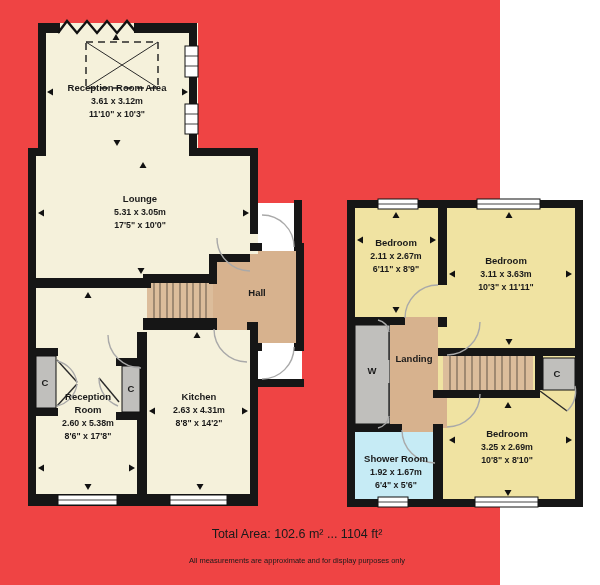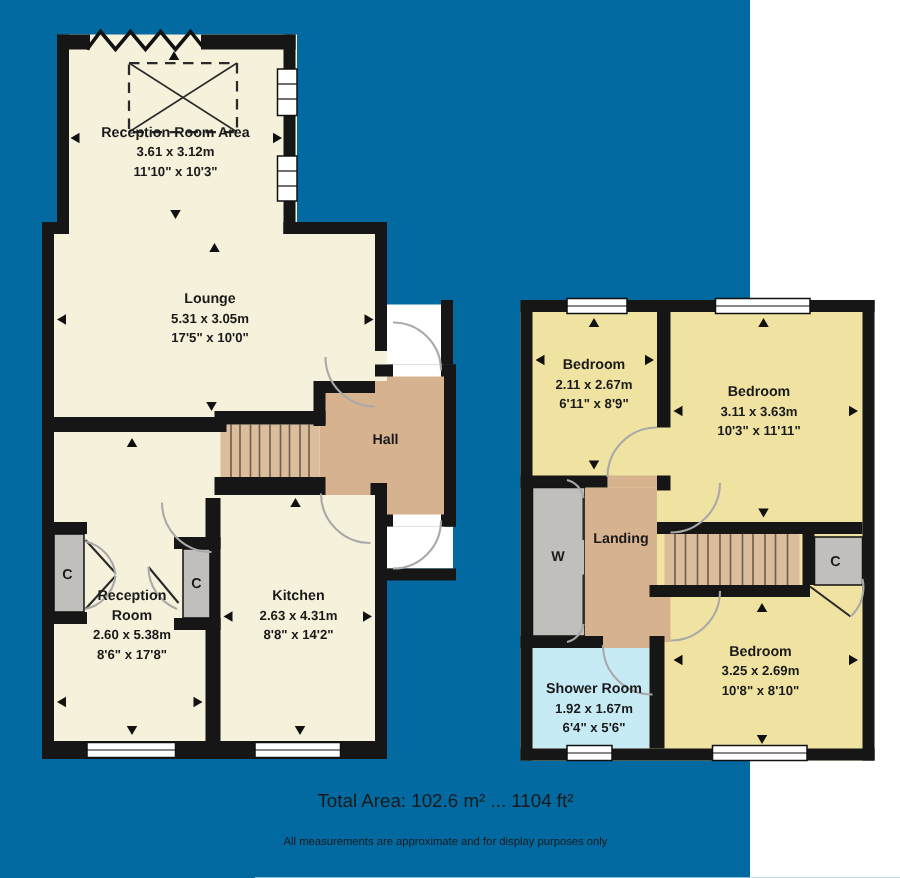--- a/index.html
+++ b/index.html
@@ -1,16 +1,16 @@
 <!DOCTYPE html>
 <html><head>
 <meta charset="utf-8">
 <style>
   html,body{margin:0;padding:0;background:#ffffff;}
-  .canvas{width:500px;height:585px;position:relative;background:#0369a1;font-family:"Liberation Sans",sans-serif;}
+  .canvas{width:500px;height:585px;position:relative;background:#ef4444;font-family:"Liberation Sans",sans-serif;}
   svg{display:block;}
   text{fill:#1a1a1a;font-family:"Liberation Sans",sans-serif;}
   .rn{font-size:9.5px;font-weight:bold;text-anchor:middle;}
   .rd{font-size:8.8px;font-weight:bold;text-anchor:middle;}
   .cl{font-size:9.5px;font-weight:bold;text-anchor:middle;}
   .total{font-size:12.5px;text-anchor:middle;}
   .disc{font-size:7.5px;text-anchor:middle;}
   .wallf{fill:#161616;}
   .arc{fill:none;stroke:#a9a9a9;stroke-width:1.4;}
   .leaf{stroke:#2a2a2a;stroke-width:1.4;}

